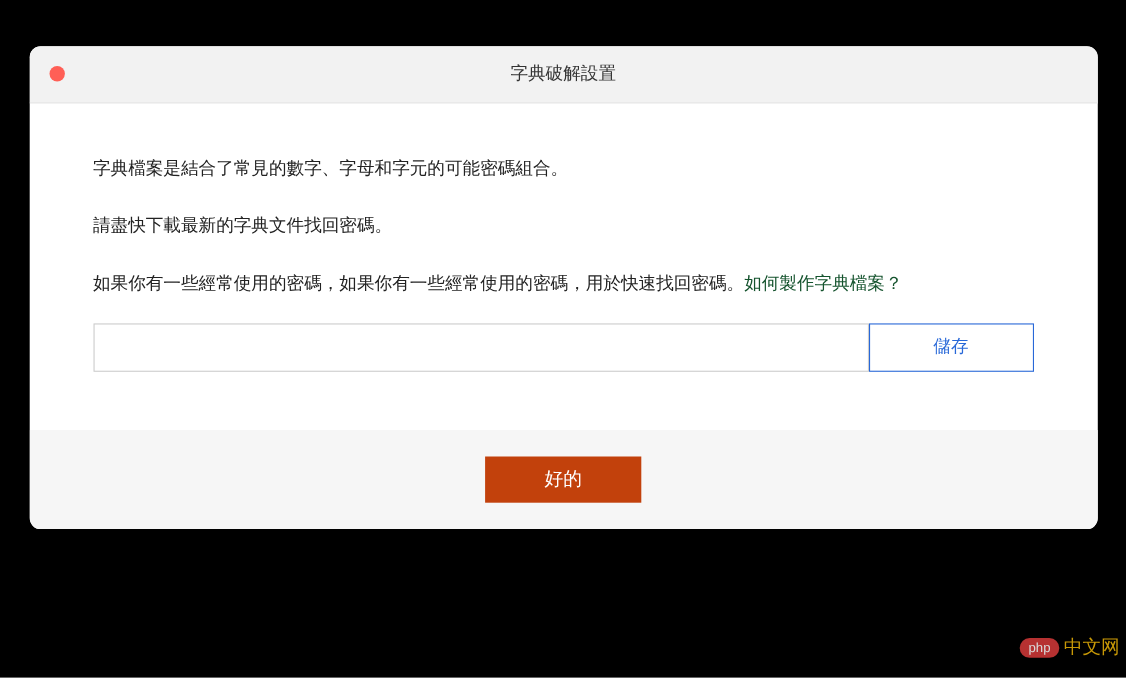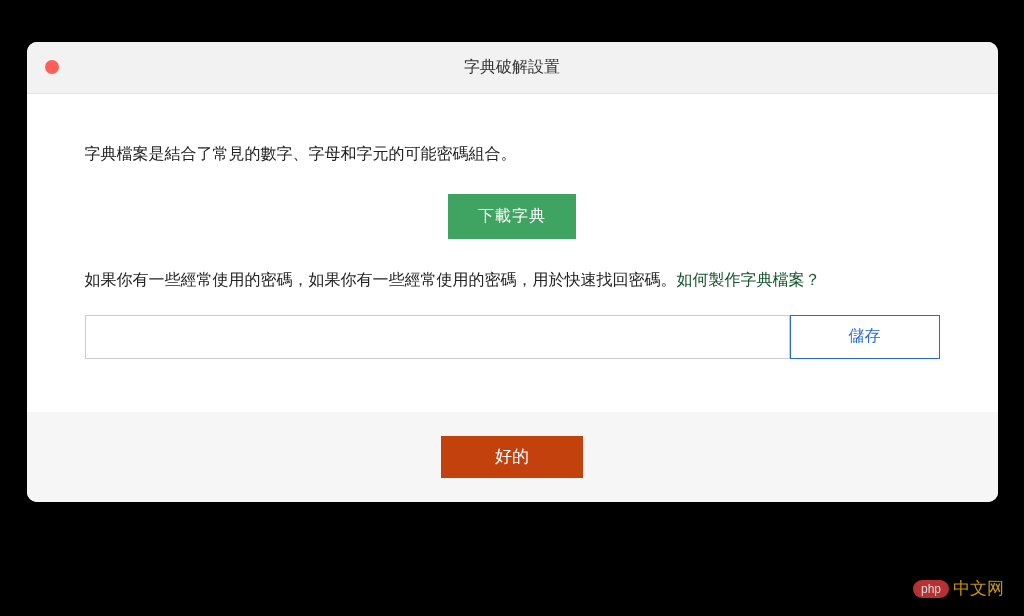--- a/index.html
+++ b/index.html
@@ -115,21 +115,21 @@
       background: #c2410c;
       color: #fff;
       border: none;
       width: 142px;
       height: 42px;
       font-size: 17px;
       cursor: pointer;
     }
     .watermark {
       position: absolute;
-      right: 20px;
+      right: 6px;
       bottom: 16px;
       display: flex;
       align-items: center;
       gap: 4px;
       opacity: 0.85;
     }
     .wm-badge {
       background: #d63a3a;
       color: #fff;
       font-size: 12px;
@@ -145,23 +145,21 @@
 </head>
 <body>
 
 <div class="window">
   <div class="titlebar">
     <div class="close-dot"></div>
     <div class="title">字典破解設置</div>
   </div>
   <div class="content">
     <p class="para">字典檔案是結合了常見的數字、字母和字元的可能密碼組合。</p>
-    <div class="download-row">
-      <button class="download-btn">下載字典</button>
-    </div>
+    <p class="para">請盡快下載最新的字典文件找回密碼。</p>
     <div class="help-row">
       <span>如果你有一些經常使用的密碼，如果你有一些經常使用的密碼，用於快速找回密碼。</span><span class="help-link">如何製作字典檔案？</span>
     </div>
     <div class="input-row">
       <input type="text" class="path-input" value="" style="">
       <button class="save-btn">儲存</button>
     </div>
   </div>
   <div class="footer">
     <button class="ok-btn">好的</button>

